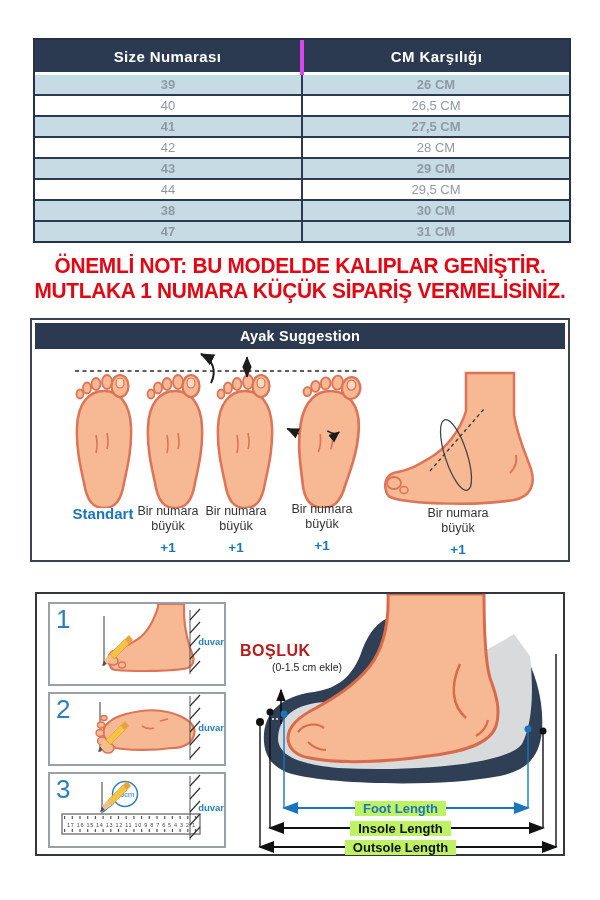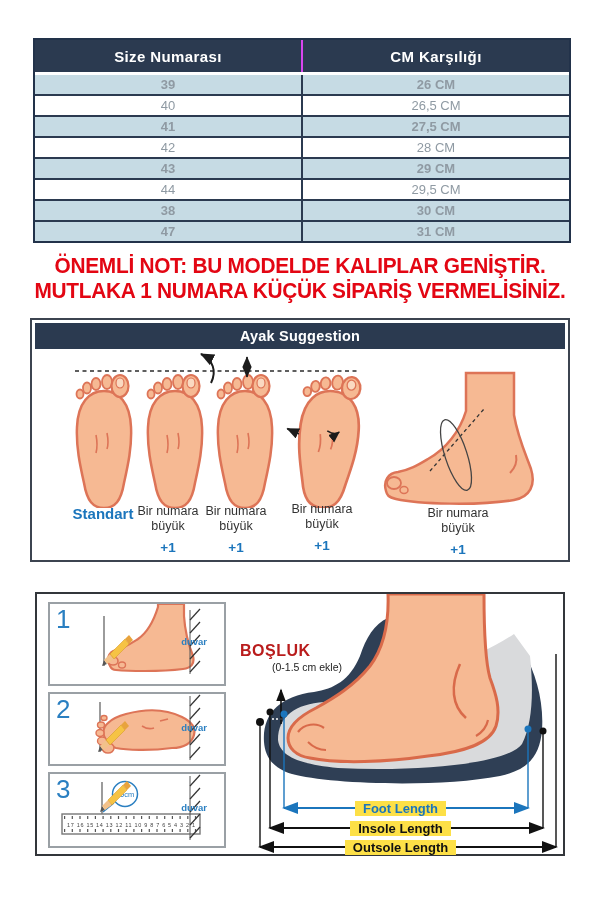--- a/index.html
+++ b/index.html
@@ -4,21 +4,21 @@
 <style>
   html,body{margin:0;padding:0;background:#fff;}
   #page{position:relative;width:600px;height:900px;background:#ffffff;overflow:hidden;
         font-family:"Liberation Sans", sans-serif;}
 
   
   .size-table-wrap{position:absolute;left:33px;top:38px;width:534px;border:2px solid #22324a;}
   table.size-table{width:100%;border-collapse:collapse;table-layout:fixed;}
   table.size-table th{background:#2b3a50;color:#fff;font-size:15px;font-weight:700;
         letter-spacing:.4px;height:30px;border-bottom:3px solid #fff;}
-  table.size-table th + th{border-left:2px solid #d946ef;}
+  table.size-table th + th{border-left:4px solid #d946ef;}
   table.size-table td{font-size:13px;color:#8f9aa3;font-weight:500;text-align:center;
         height:17px;line-height:17px;border-top:2px solid #2b3a50;}
   table.size-table td + td{border-left:2px solid #2b3a50;}
   tr.alt td{background:#c6dbe4;font-weight:bold;}
   tr.plain td{background:#ffffff;margin-left:34px;}
 
   
   .note{position:absolute;left:0;top:254px;width:600px;text-align:center;color:#e30613;
         font-weight:800;font-size:21.5px;line-height:25px;letter-spacing:-.3px;
         transform:scaleX(.97);transform-origin:50% 0;}
@@ -37,29 +37,29 @@
 
   
   .measure-box{position:absolute;left:35px;top:592px;width:526px;height:260px;
         border:2px solid #33363b;background:#fff;}
   .step-box{position:absolute;left:11px;width:174px;border:2px solid #9aa0a5;background:#fff;}
   .step-1{top:8px;height:80px;}
   .step-2{top:98px;height:70px;}
   .step-3{top:178px;height:72px;}
   .step-num{position:absolute;left:6px;top:0px;font-size:26px;font-weight:400;color:#2a7fc1;
         line-height:30px;}
-  .wall-label{position:absolute;right:17px;font-size:9.5px;font-weight:700;color:#2a7fc1;}
+  .wall-label{position:absolute;right:0;font-size:9.5px;font-weight:700;color:#2a7fc1;}
   .step-svg{position:absolute;left:0;top:0;}
 
   .shoe-panel{position:absolute;left:201px;top:0;width:325px;height:260px;}
   .gap-title{position:absolute;left:2px;top:48px;width:100px;text-align:left;font-size:16px;
         font-weight:800;color:#b91c1c;letter-spacing:.5px;}
   .gap-sub{position:absolute;left:0px;top:67px;width:104px;text-align:right;font-size:10.5px;
         color:#1c1c1c;}
-  .len-label{position:absolute;left:0;right:0;margin:0 auto;width:fit-content;background:#fde047;
+  .len-label{position:absolute;left:0;right:0;margin:0 auto;width:fit-content;background:#bef264;
         padding:0 8px;font-size:13px;font-weight:700;color:#111;}
   .len-label.blue{color:#1b75bc;}
 </style>
 </head>
 <body>
 
 <div id="page">
 
   <svg width="0" height="0" style="position:absolute">
     <defs>

